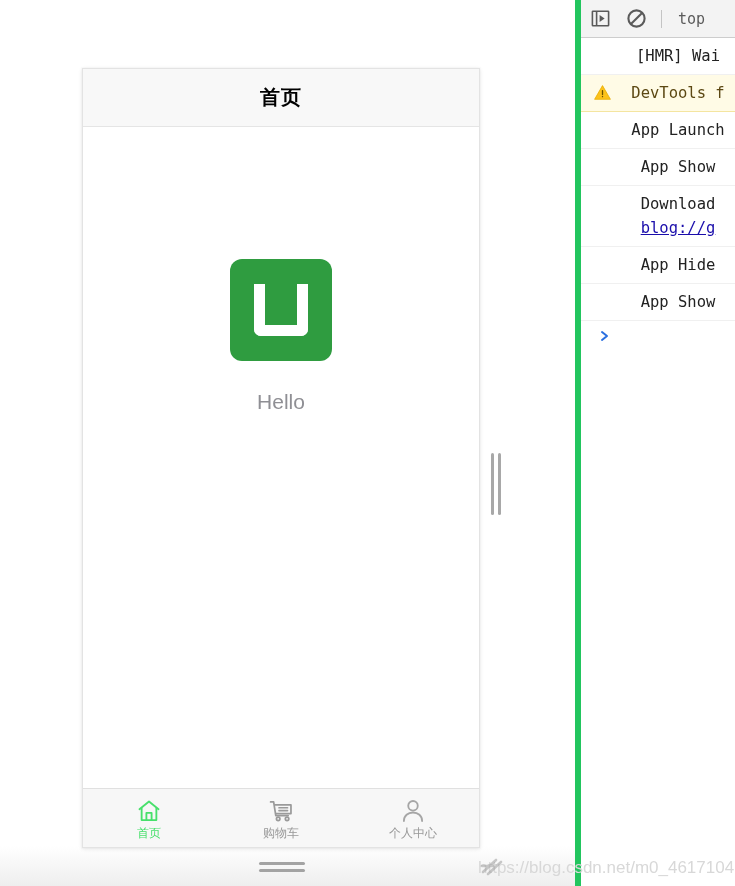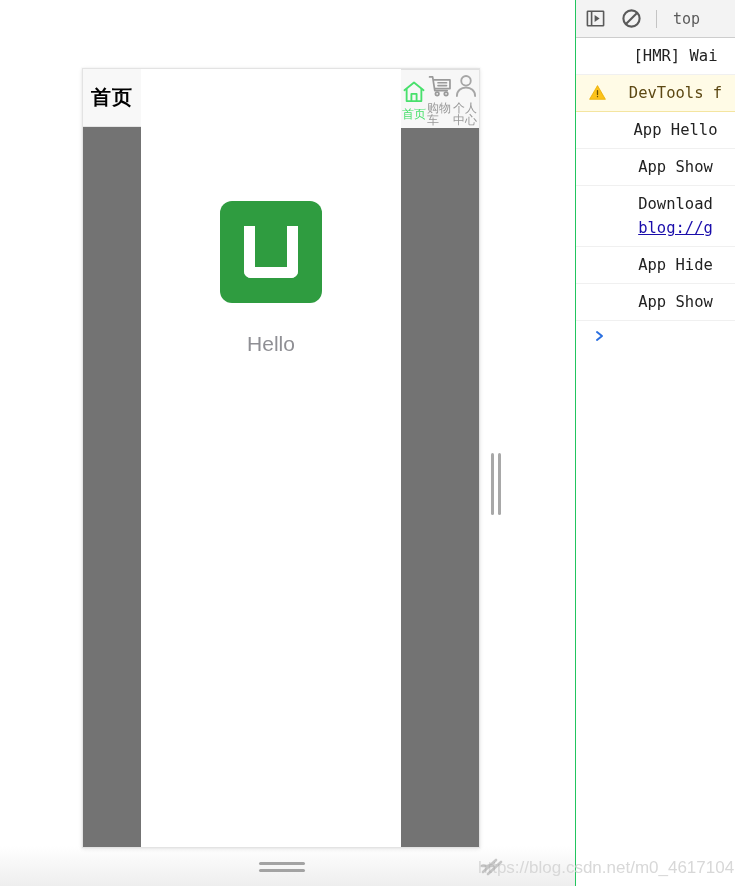--- a/index.html
+++ b/index.html
@@ -22,24 +22,24 @@
   .preview-top-strip {
     position: absolute; left: 0; top: 0; width: 575px; height: 38px;
     background: #ffffff; border-bottom: 1px solid #ffffff;
   }
 
   
   .device-frame {
     position: absolute;
     left: 82px; top: 68px;
     width: 398px; height: 780px;
-    background: #737373;
+    background: #7f1d1d;
     border: 1px solid #e3e3e3;
     box-shadow: 0 1px 4px rgba(0,0,0,0.10), 0 0 0 1px rgba(0,0,0,0.01);
-    display: flex; flex-direction: row;
+    display: flex; flex-direction: column;
     overflow: hidden;
   }
 
   
   .device-navbar {
     height: 58px; flex: 0 0 58px;
     background: #f8f8f8;
     border-bottom: 1px solid #e5e5e5;
     display: flex; align-items: center; justify-content: center;
   }
@@ -125,21 +125,21 @@
   .preview-floor {
     position: absolute; left: 0; bottom: 0; width: 575px; height: 40px;
     background: linear-gradient(to bottom, #ffffff 0%, #eeeeee 100%);
   }
 
   
   .devtools-pane {
     position: absolute; left: 575px; top: 0;
     width: 160px; height: 886px;
     background: #ffffff;
-    border-left: 1px solid #22c55e;
+    border-left: 6px solid #22c55e;
     overflow: hidden;
     font-family: "DejaVu Sans Mono", "Liberation Mono", monospace;
   }
   .devtools-toolbar {
     height: 38px;
     background: #f3f3f3;
     border-bottom: 1px solid #cdcdcd;
     display: flex; align-items: center;
     padding: 0 8px;
     gap: 14px;
@@ -322,21 +322,21 @@
           <svg width="17" height="17" viewBox="0 0 17 17">
             <path d="M8.5 1.6 L16.4 15.3 H0.6 Z" fill="#fcc21b" stroke="#e8ad00" stroke-width="0.8" stroke-linejoin="round"></path>
             <rect x="7.85" y="6.1" width="1.3" height="4.9" rx="0.55" fill="#6b5200"></rect>
             <rect x="7.85" y="11.7" width="1.3" height="1.5" rx="0.55" fill="#6b5200"></rect>
           </svg>
         </span>
         <span>DevTools f</span>
       </div>
 
       <div class="console-row">
-        <span>App Hello</span>
+        <span>App Launch</span>
       </div>
 
       <div class="console-row">
         <span>App Show</span>
       </div>
 
       <div class="console-row">
         <span>Download </span>
         <span class="console-link blue">blog://g</span>
       </div>

